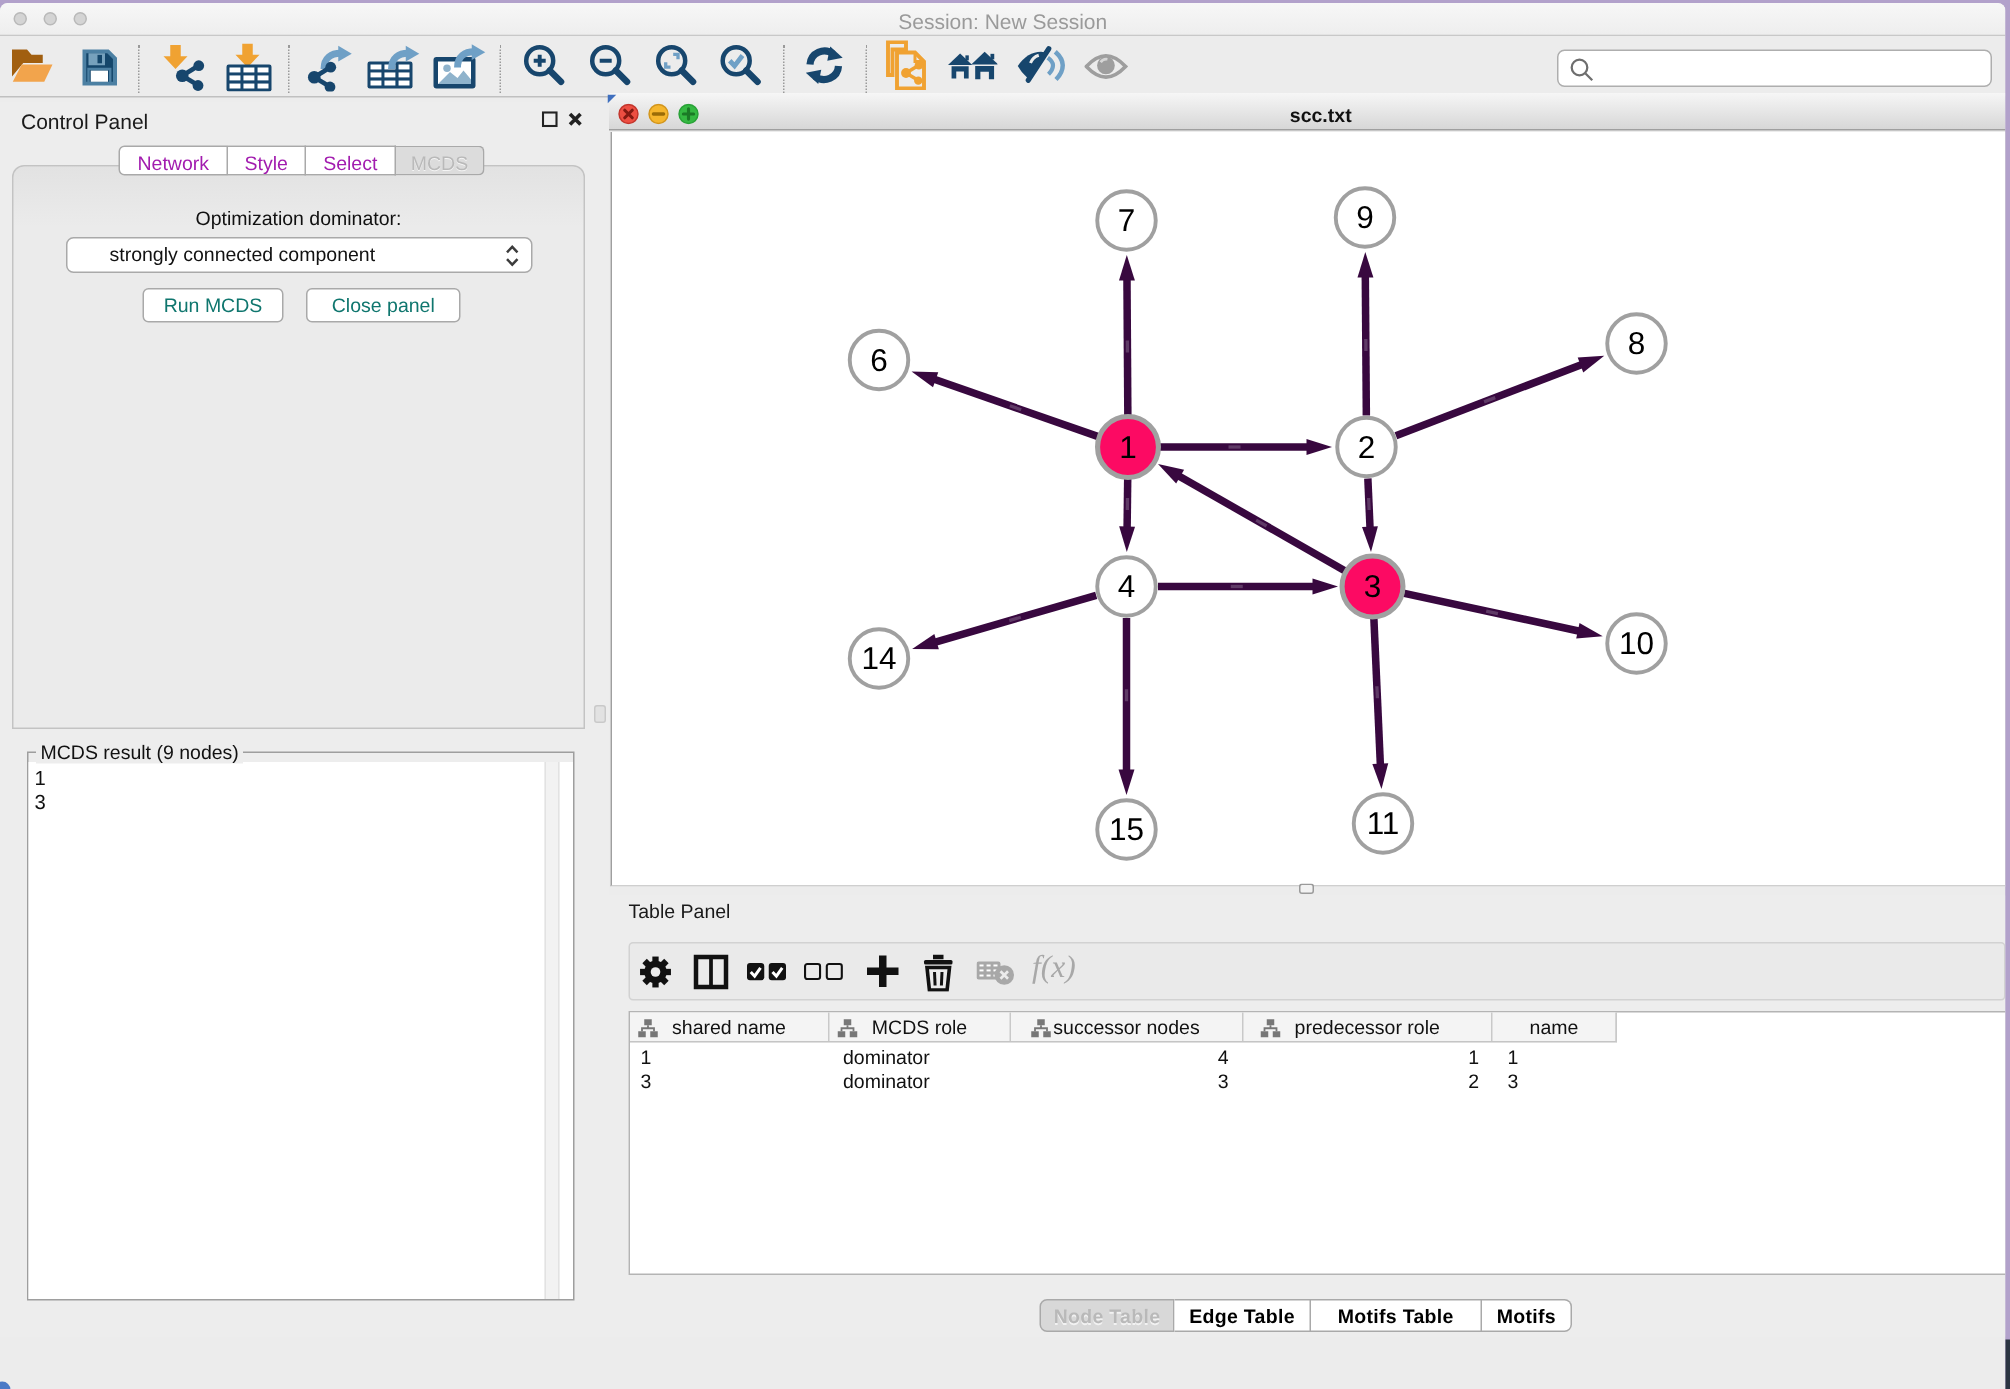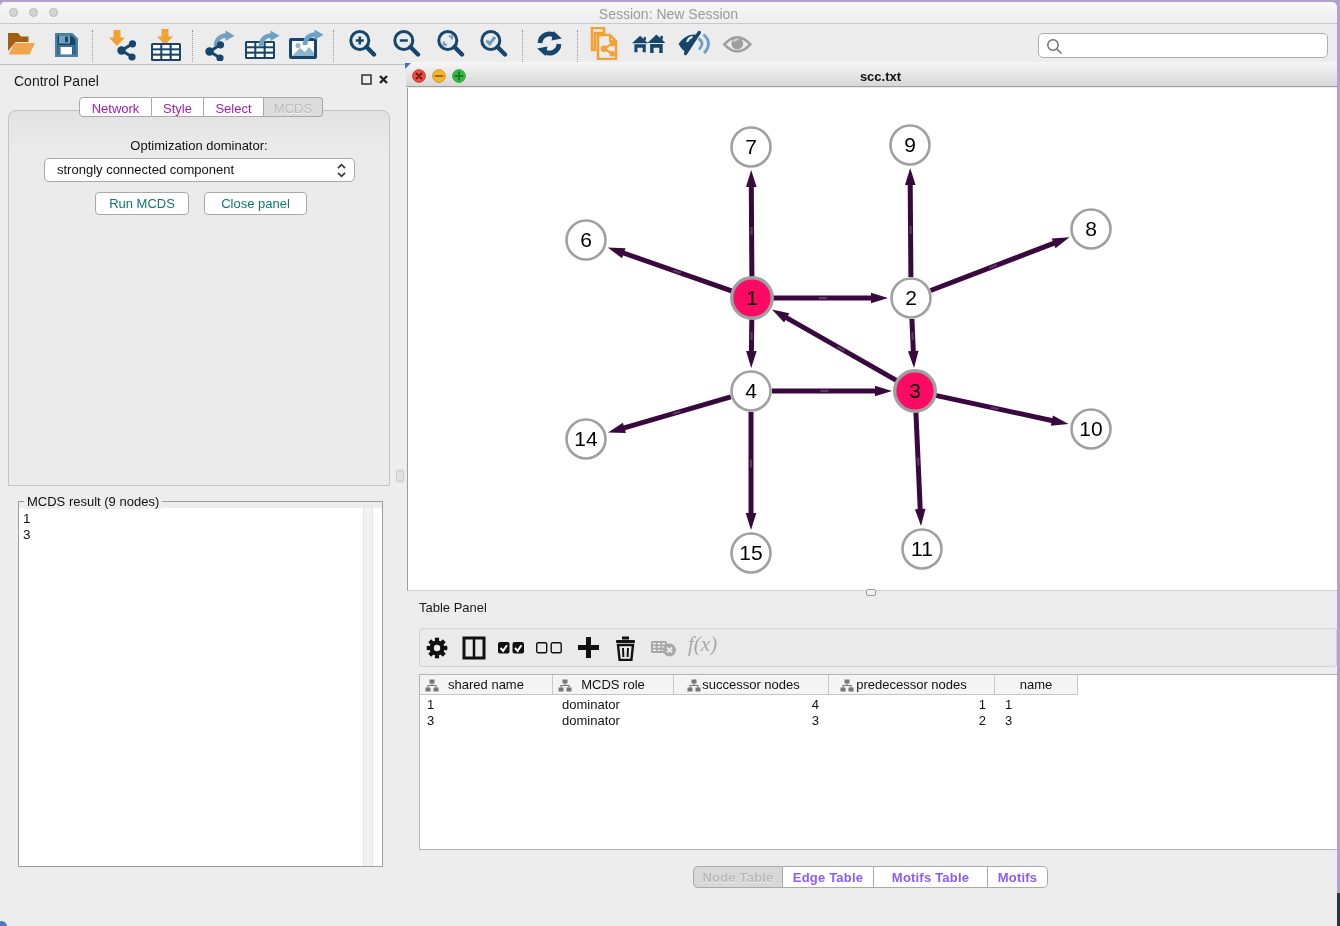--- a/index.html
+++ b/index.html
@@ -10,38 +10,38 @@
 #apptitle { position:absolute; top:4px; left:0; width:1337px; text-align:center; font-size:14px; color:#9a9a9a; }
 #toolbar { position:absolute; left:0; top:22px; width:1337px; height:41px; background:#ececec; border-bottom:1px solid #c0c0c0; }
 .tsep { position:absolute; top:6px; height:32px; width:0; border-left:1px dotted #9a9a9a; }
 #search { position:absolute; left:1038px; top:9px; width:290px; height:25px; background:#fff; border:1px solid #aeaeae; border-radius:5px; }
 #cp { position:absolute; left:0; top:66px; width:406px; height:823px; background:#ededed; }
 #cphead { position:absolute; left:14px; top:5px; font-size:14px; color:#1a1a1a; }
 .wbtn { position:absolute; top:6px; }
 .tab { position:absolute; top:29px; height:20px; z-index:2; background:#fff; border:1px solid #a9a9a9; font-size:13px; text-align:center; line-height:21px; color:#a21caf; }
 #tabpanel { position:absolute; left:8px; top:42px; width:382px; height:376px; background:linear-gradient(#e2e2e2, #ebebeb 40px); border:1px solid #c3c3c3; border-radius:8px 8px 0 0; }
 #optlabel { position:absolute; left:0; top:27px; width:380px; text-align:center; font-size:13px; color:#111; }
-#dropdown { position:absolute; left:35px; top:47px; width:311px; height:24px; background:#fff; border:1px solid #a9a9a9; border-radius:5px; font-size:13px; line-height:22px; padding-left:12px; color:#111; }
+#dropdown { position:absolute; left:35px; top:47px; width:311px; height:24px; background:#fff; border:1px solid #a9a9a9; border-radius:5px; font-size:13px; line-height:22px; padding-left:28px; color:#111; }
 .btn { position:absolute; top:81px; height:23px; background:#fff; border:1px solid #a9a9a9; border-radius:4px; font-size:13px; text-align:center; line-height:21px; color:#0f766e; }
 #mcdsbox { position:absolute; left:18px; top:433px; width:365px; height:366px; border:1px solid #9e9e9e; }
 #mcdstitle { position:absolute; left:5px; top:-8px; background:#ededed; padding:0 3px; font-size:13px; color:#111; }
 #mcdsinner { position:absolute; left:0px; top:6px; width:363px; height:358px; background:#fff; font-size:13.5px; color:#111; padding:3px 0 0 4px; line-height:16px; }
 #mcdssb { position:absolute; left:344px; top:0; width:10px; height:358px; background:#f2f2f2; border-left:1px solid #e2e2e2; border-right:1px solid #e2e2e2; }
 #netwin { position:absolute; left:406px; top:60px; width:931px; height:529px; }
 #nettitle { position:absolute; left:0; top:0; width:931px; height:25px; background:linear-gradient(#f6f6f6,#d7d7d7); border-bottom:1px solid #9f9f9f; }
 #netname { position:absolute; top:7px; left:9px; width:931px; text-align:center; font-size:13px; font-weight:bold; color:#111; }
 #canvas { position:absolute; left:1px; top:26px; width:929px; height:502px; background:#fff; border-left:1px solid #9f9f9f; border-right:1px solid #9f9f9f; border-bottom:1px solid #cfcfcf; box-sizing:content-box; }
 #tp { position:absolute; left:406px; top:595px; width:931px; height:294px; background:#ededed; }
 #tphead { position:absolute; left:13px; top:3px; font-size:13px; color:#1a1a1a; }
 #tptools { position:absolute; left:13px; top:31px; width:918px; height:39px; background:#eaeaea; border:1px solid #d2d2d2; border-radius:3px; }
 #tbl { position:absolute; left:13px; top:77px; width:919px; height:176px; background:#fff; border:1px solid #b4b4b4; }
 #tblhead { position:absolute; left:0; top:0; width:658px; height:20px; background:#f4f4f4; border-bottom:1px solid #c5c5c5; border-right:1px solid #c9c9c9; }
 .th { position:absolute; top:0; height:19px; border-right:1px solid #c9c9c9; font-size:13px; text-align:center; line-height:20px; color:#111; }
 .td { position:absolute; font-size:13px; color:#111; line-height:16px; }
-.btab { position:absolute; top:269px; height:22px; border:1px solid #a9a9a9; background:#fff; font-size:13px; font-weight:bold; letter-spacing:0.2px; text-align:center; line-height:21px; color:#8b5cf6; }
+.btab { position:absolute; top:269px; height:22px; border:1px solid #a9a9a9; background:#fff; font-size:13px; font-weight:bold; letter-spacing:0.2px; text-align:center; line-height:21px; color:#000000; }
 #statusbar { position:absolute; left:0; top:889px; width:1337px; height:35px; background:#ededed; border-top:1px solid #c4c4c4; }
 #memory { position:absolute; left:1254px; top:6px; width:74px; height:23px; background:#f7f7f7; border:1px solid #a8a8a8; font-size:12px; line-height:21px; text-align:left; padding-left:21px; color:#111; }
 #listbtn { position:absolute; left:10px; top:7px; width:28px; height:21px; background:#f7f7f7; border:1px solid #b0b0b0; }
 </style></head><body>
 <div id="win">
   <div id="titlebar">
     <div class="tl" style="left:8.5px"></div>
       <div class="tl" style="left:28.5px"></div>
       <div class="tl" style="left:48.5px"></div>
     <div id="apptitle">Session: New Session</div>
@@ -401,21 +401,21 @@
         </g>
         <circle cx="18.5" cy="11" r="6.5" fill="#a8a8a8"></circle>
         <path d="M16 8.5 l5 5 M21 8.5 l-5 5" stroke="#ececec" stroke-width="1.8"></path>
       </svg>
 <div style="position:absolute;left:282px;top:35px;font:italic 21px 'Liberation Serif',serif;color:#a8a8a8">f(x)</div>
     <div id="tbl">
       <div id="tblhead">
         <div class="th" style="left:0;width:133px">shared name</div>
         <div class="th" style="left:133px;width:121px">MCDS role</div>
         <div class="th" style="left:254px;width:155px">successor nodes</div>
-        <div class="th" style="left:409px;width:166px">predecessor nodes</div>
+        <div class="th" style="left:409px;width:166px">predecessor role</div>
         <div class="th" style="left:575px;width:83px">name</div>
       </div>
       <svg style="position:absolute;left:5px;top:4px" width="14" height="13" viewBox="0 0 14 13">
           <rect x="4.5" y="0.5" width="5" height="4" fill="#777"></rect>
           <rect x="0.5" y="8.5" width="5" height="4" fill="#777"></rect>
           <rect x="8.5" y="8.5" width="5" height="4" fill="#777"></rect>
           <path d="M7 4.5 v2 M3 8.5 v-2 h8 v2" stroke="#777" stroke-width="1.2" fill="none"></path>
         </svg>
         <svg style="position:absolute;left:138px;top:4px" width="14" height="13" viewBox="0 0 14 13">
           <rect x="4.5" y="0.5" width="5" height="4" fill="#777"></rect>

